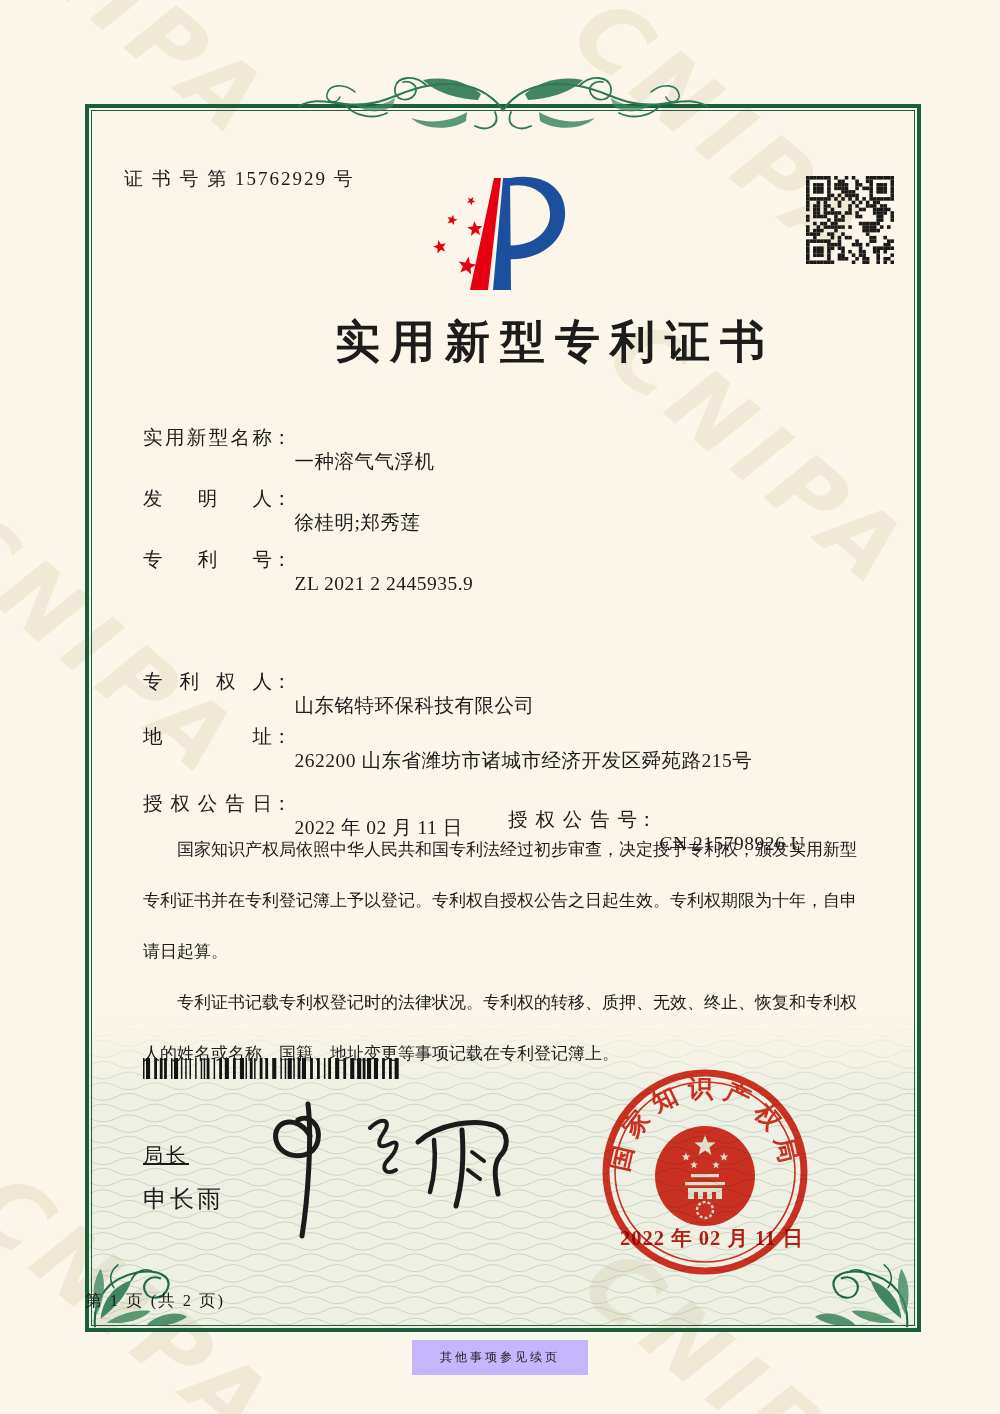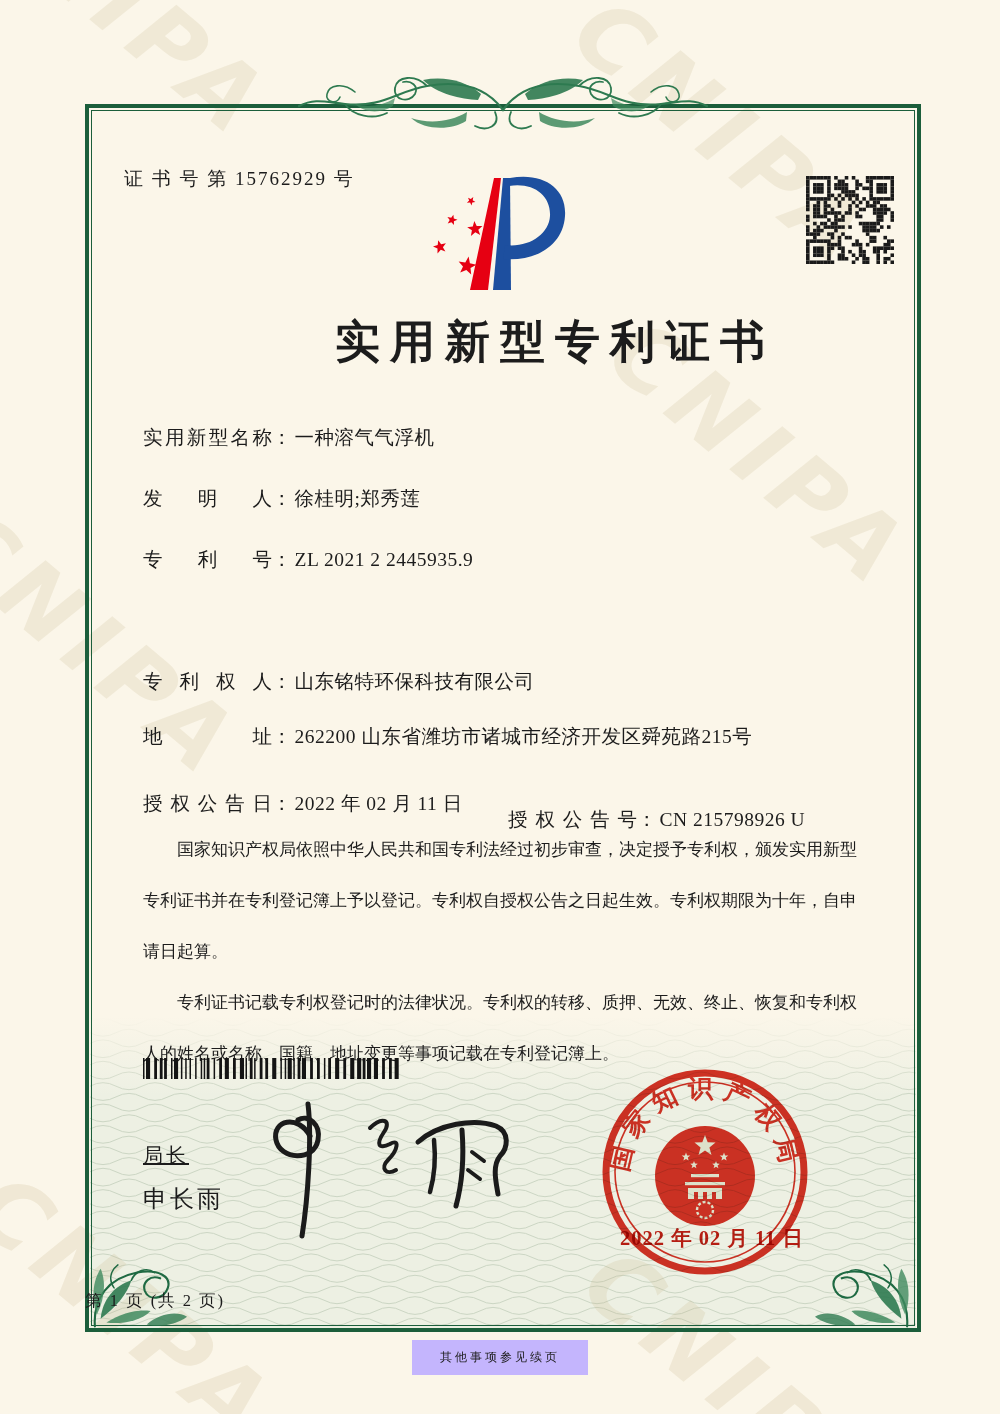--- a/index.html
+++ b/index.html
@@ -36,21 +36,21 @@
   .cert-no{position:absolute;left:124px;top:166px;font-size:19px;letter-spacing:2px;z-index:5;}
   .logo{position:absolute;left:415px;top:172px;width:170px;height:122px;z-index:5;}
   .qr{position:absolute;left:806px;top:176px;width:88px;height:88px;z-index:5;}
   .title{position:absolute;left:85px;top:312px;width:940px;text-align:center;
          font-size:45px;font-weight:bold;letter-spacing:10px;z-index:5;}
 
   
   .field{position:absolute;left:143px;width:740px;font-size:19.5px;line-height:27px;z-index:5;white-space:nowrap;}
   .flabel{display:inline-block;width:129px;text-align:justify;text-align-last:justify;vertical-align:top;}
   .fcolon{display:inline-block;vertical-align:top;}
-  .fvalue{display:inline-block;margin-left:3px;vertical-align:top;letter-spacing:0.5px;}
+  .fvalue{display:inline-block;margin-left:3px;vertical-align:top;letter-spacing:0.5px;margin-top:24px;}
   .grant{position:absolute;left:365px;top:16px;white-space:nowrap;}
 
   .paras{position:absolute;left:143px;top:824px;width:730px;font-size:17px;
          line-height:51px;z-index:5;}
   .paras p{margin:0;text-indent:2em;}
 
   
   .barcode{position:absolute;left:143px;top:1058px;width:256px;height:21px;z-index:5;}
   .director-title{position:absolute;left:143px;top:1142px;font-size:20px;letter-spacing:3px;z-index:5;text-decoration:underline;}
   .director-name{position:absolute;left:143px;top:1183px;font-size:24px;letter-spacing:3px;z-index:5;}

